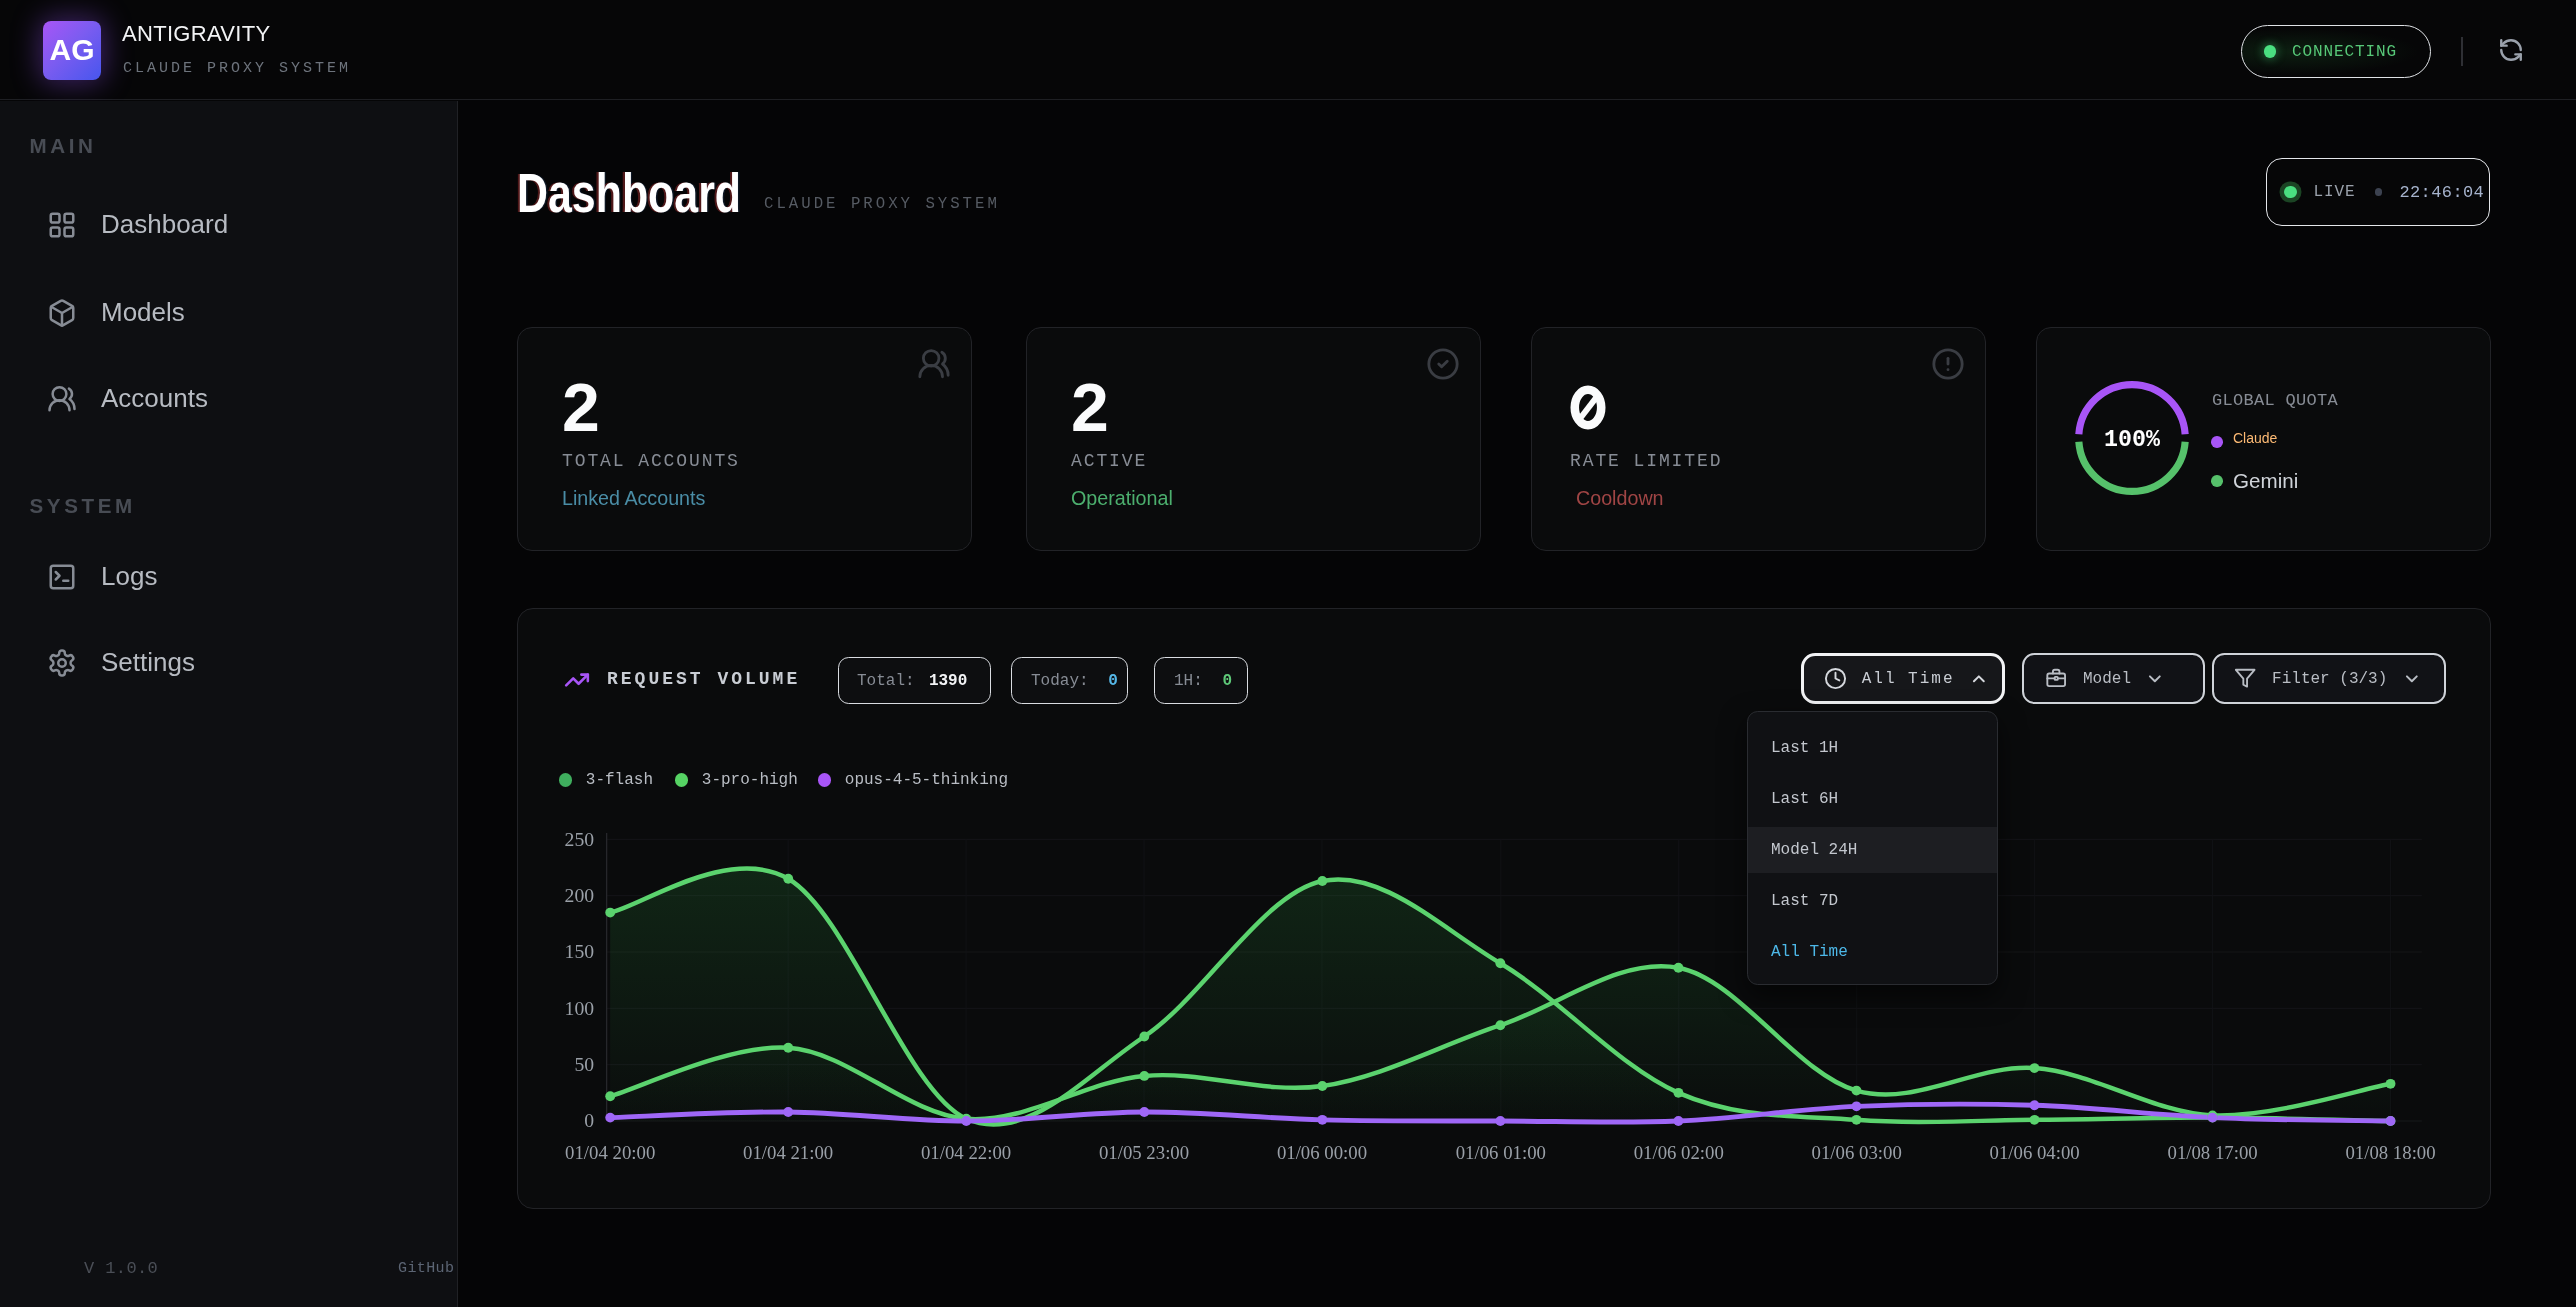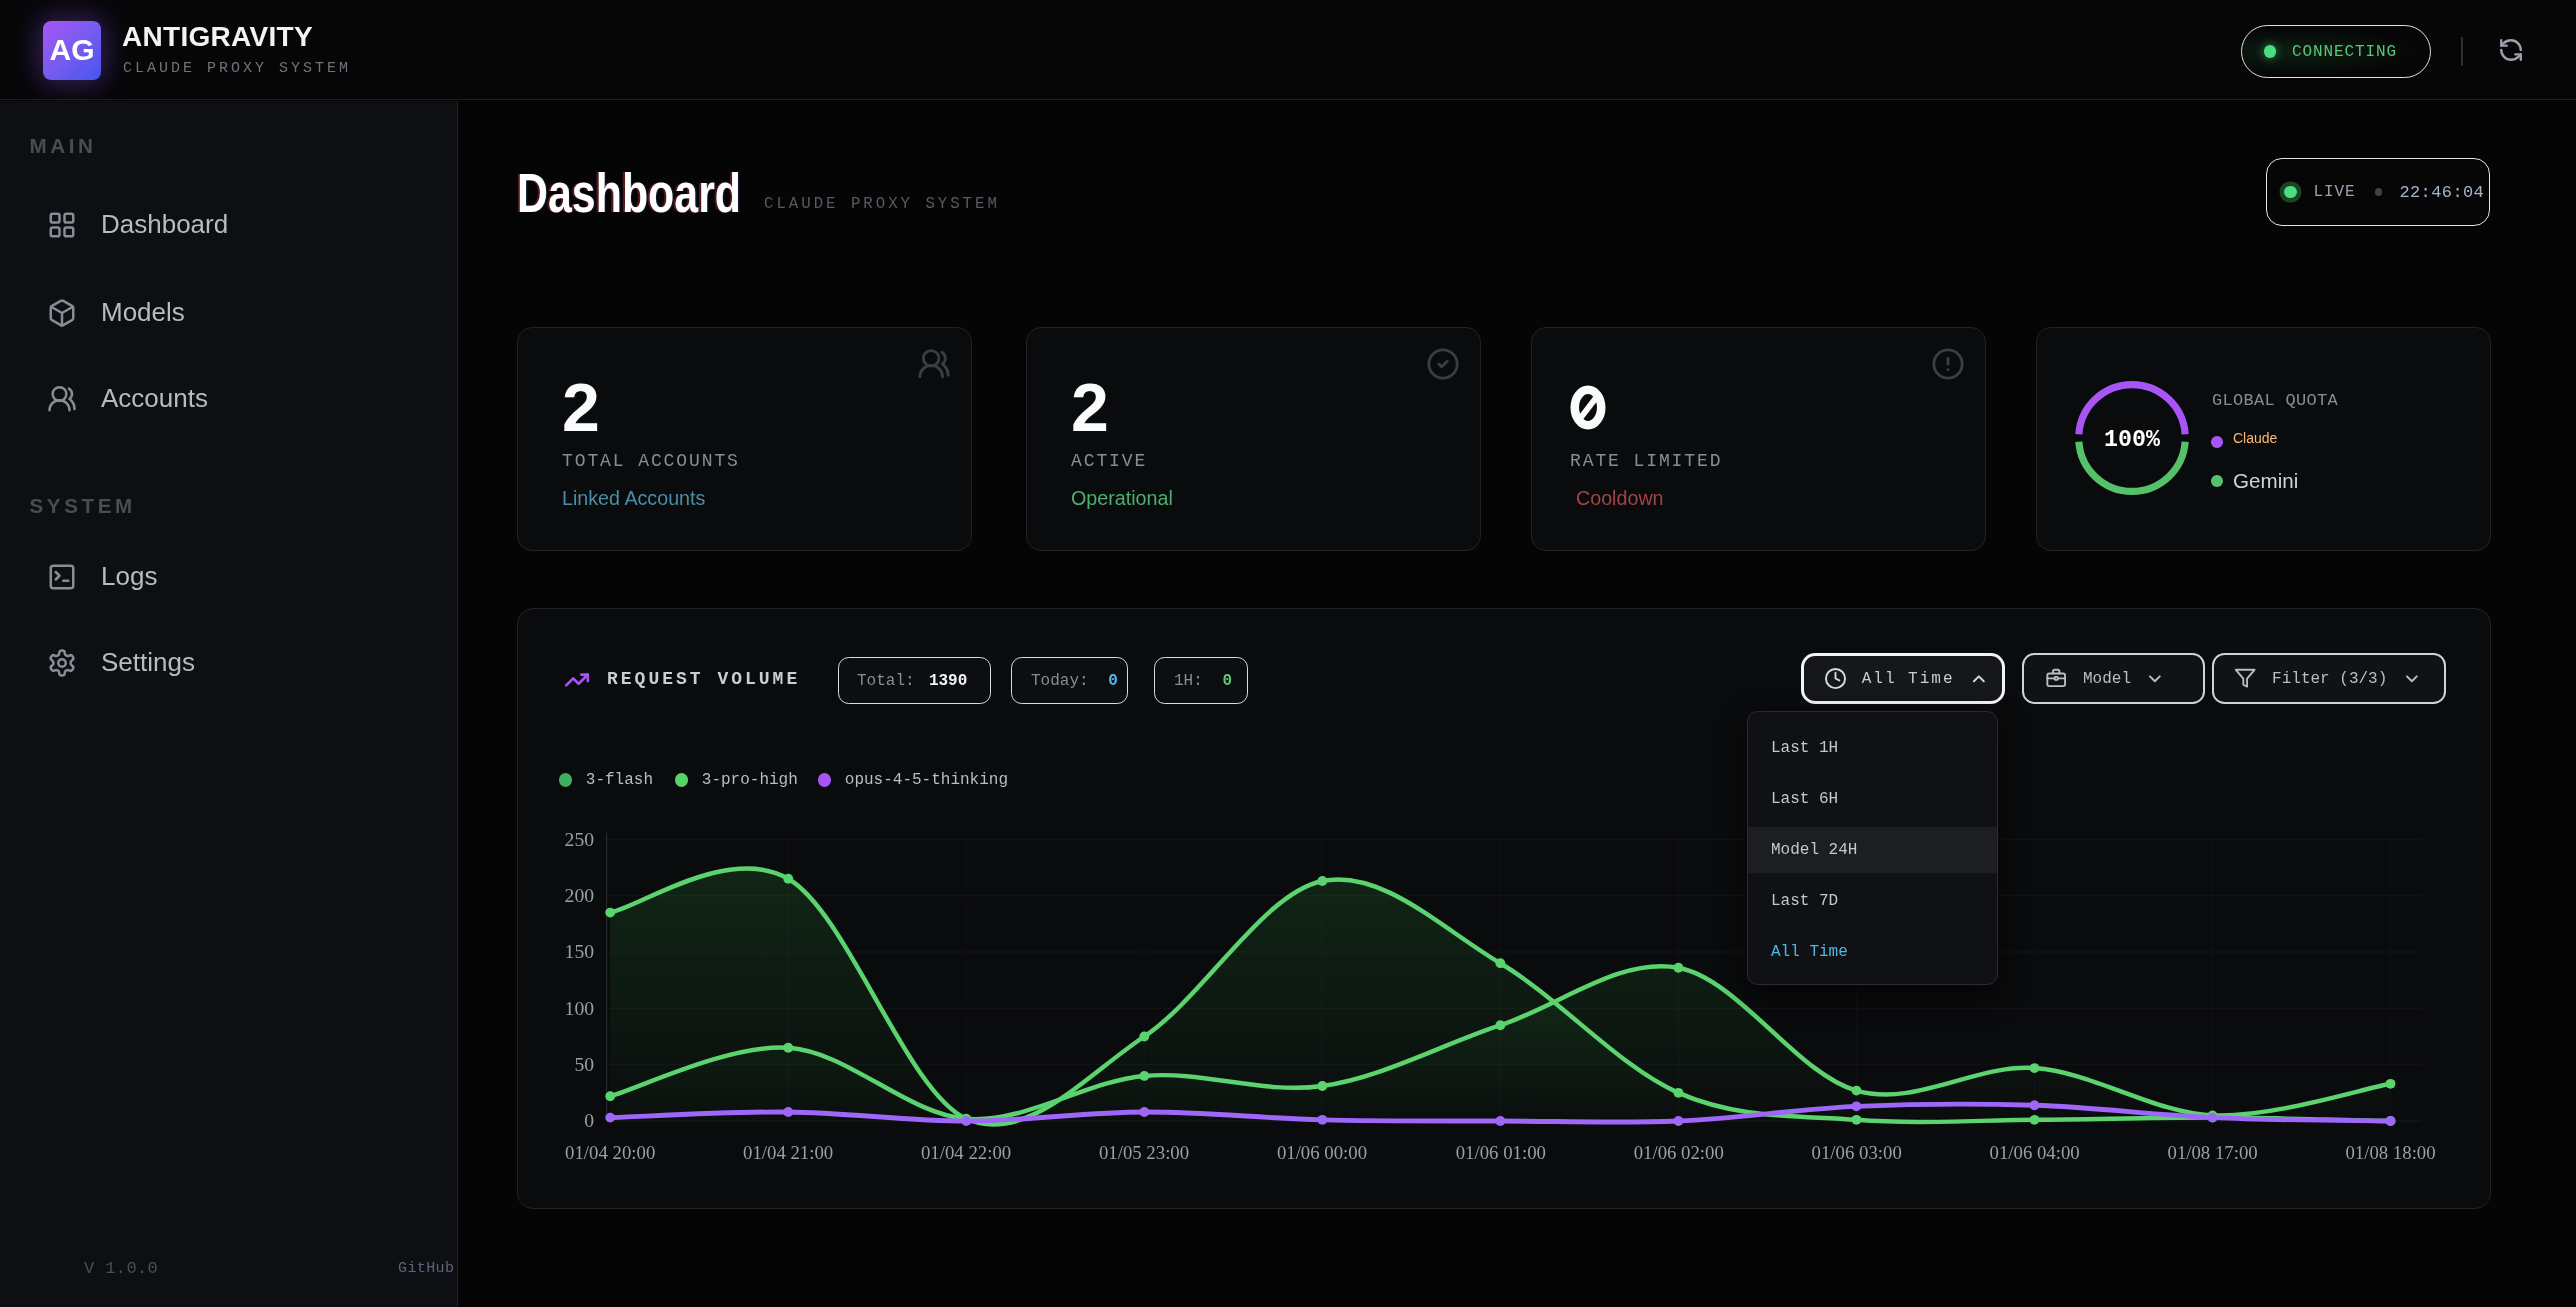--- a/index.html
+++ b/index.html
@@ -5,21 +5,21 @@
   * { margin:0; padding:0; box-sizing:border-box; }
   html,body { width:2576px; height:1308px; background:#050506; overflow:hidden; }
   body { font-family:"Liberation Sans", sans-serif; position:relative; }
   
   .header { position:absolute; left:0; top:0; width:2576px; height:100px; background:#060607; border-bottom:0.9px solid #1e1f23; }
   .logo { position:absolute; left:43px; top:20.6px; width:58px; height:59px; border-radius:8px;
           background:linear-gradient(135deg,#a855f7 0%,#7c5cf0 45%,#4756ee 100%);
           box-shadow:0 0 29px 2.7px rgba(147,81,247,0.40);
           display:flex; align-items:center; justify-content:center; }
   .logo span { color:#fff; font-weight:bold; font-size:30px; letter-spacing:0px; }
-  .brand-title { position:absolute; left:122px; top:20.6px; color:#f2f3f5; font-size:28px; font-weight:bold; letter-spacing:0.3px; }
+  .brand-title { position:absolute; left:122px; top:20.6px; color:#f2f3f5; font-size:22px; font-weight:normal; letter-spacing:0.3px; }
   .brand-sub { position:absolute; left:123px; top:60px; color:#6d737c; font-size:15px; letter-spacing:3px; font-family:"Liberation Mono",monospace; }
   .conn-pill { position:absolute; left:2241px; top:25px; width:190px; height:53px; border:1.8px solid #dfe2e6; border-radius:27px;
                display:flex; align-items:center; background:radial-gradient(ellipse at 28% 50%, rgba(46,160,67,0.16), rgba(0,0,0,0) 65%); }
   .conn-dot { flex-shrink:0; width:12.5px; height:12.5px; border-radius:50%; background:#4ade80; margin-left:21.5px; box-shadow:0 0 9px 1.8px rgba(74,222,128,0.35); }
   .conn-text { color:#57c878; font-size:16px; letter-spacing:0.9px; font-family:"Liberation Mono",monospace; margin-left:16px; white-space:nowrap; }
   .hdr-divider { position:absolute; left:2461px; top:37px; width:1.8px; height:29px; background:#2e2f34; }
   
   .sidebar { position:absolute; left:0; top:101px; width:458px; height:1207px; background:#0e0f12; border-right:0.9px solid #202125; }
   .side-label { position:absolute; left:29.5px; color:#484c54; font-size:20.6px; font-weight:bold; letter-spacing:3.6px; }
   .nav-item { position:absolute; left:0; width:458px; height:59px; display:flex; align-items:center; color:#b7bbc2; font-size:26px; }

